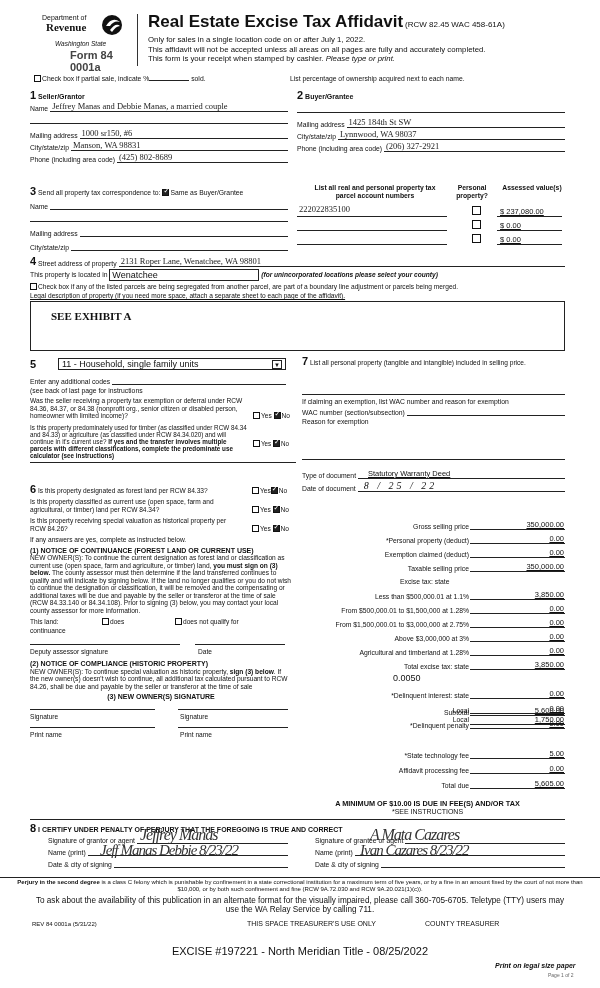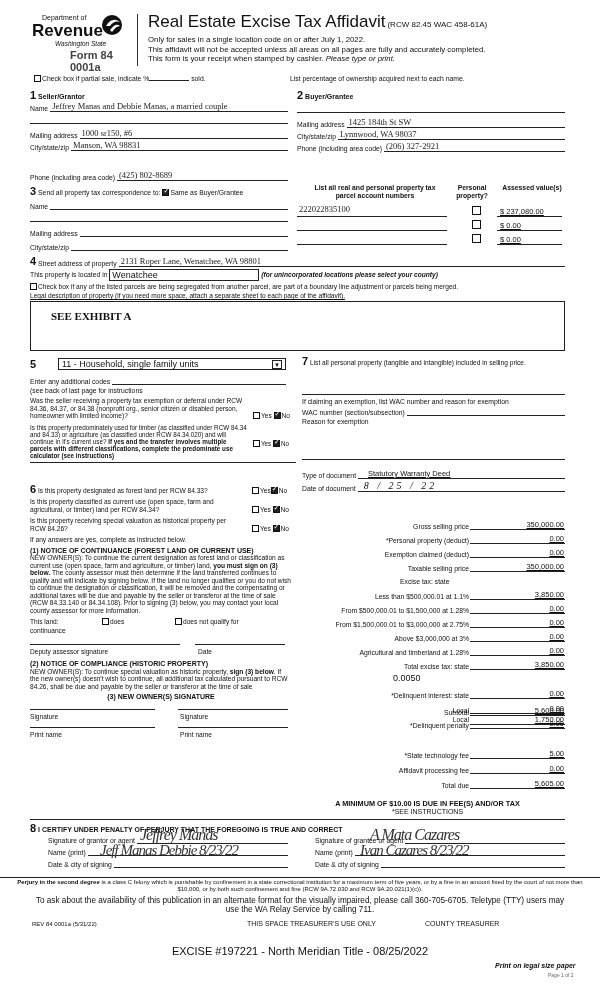--- a/index.html
+++ b/index.html
@@ -19,34 +19,34 @@
   .tax-row { position: absolute; left: 290px; width: 275px; display: flex; align-items: flex-end; height: 11px; }
   .tax-row .tl { flex: 1; text-align: right; font-size: 6.8px; padding-right: 1px; }
   .tax-row .tv { width: 95px; border-bottom: 0.8px solid #222; text-align: right; font-size: 7.5px; font-family: "Liberation Sans", sans-serif; text-decoration: underline; padding-right: 1px; }
   .sig { font-family: "Liberation Serif", serif; font-style: italic; color: #333; font-size: 16px; position: absolute; white-space: nowrap; letter-spacing: -1px; }
 </style>
 </head>
 <body>
 
 <div class="abs" style="left:30px;top:12px;width:100px;height:55px;">
   <div class="abs" style="left:12px;top:2px;font-size:7px;">Department of</div>
-  <div class="abs" style="left:2px;top:9px;font-family:Liberation Sans, sans-serif;font-weight:bold;font-size:17px;">Revenue</div>
+  <div class="abs" style="left:16px;top:9px;font-family:Liberation Serif, serif;font-weight:bold;font-size:11px;">Revenue</div>
   <div class="abs" style="left:68px;top:0px;width:26px;height:26px;">
     <svg width="26" height="26" viewBox="0 0 26 26">
         <circle cx="14" cy="13" r="10" fill="#111"></circle>
         <path d="M8 14 Q14 4 22 10 Q16 8 12 14 Z" fill="#fff"></path>
         <path d="M12 18 Q18 10 22 14 Q18 14 14 20 Z" fill="#fff"></path>
       </svg>
   </div>
   <div class="abs" style="left:25px;top:28px;font-style:italic;font-size:6.5px;">Washington State</div>
   <div class="abs" style="left:4px;top:37px;font-weight:bold;font-size:11px;color:#444;margin-left:36px;">Form 84 0001a</div>
 </div>
 <div class="abs" style="left:137px;top:14px;width:1px;height:52px;background:#333;"></div>
 <div class="abs" style="left:148px;top:12px;white-space:nowrap;">
-  <span style="font-size:17px;font-weight:normal;">Real Estate Excise Tax Affidavit</span>
+  <span style="font-size:17px;font-weight:bold;">Real Estate Excise Tax Affidavit</span>
   <span style="font-size:8px;">(RCW 82.45 WAC 458-61A)</span>
 </div>
 <div class="abs" style="left:148px;top:35px;font-size:7.8px;line-height:9.5px;white-space:nowrap;">
   <div>Only for sales in a single location code on or after July 1, 2022.</div>
   <div>This affidavit will not be accepted unless all areas on all pages are fully and accurately completed.</div>
   <div><span>This form is your receipt when stamped by cashier. </span><i>Please type or print.</i></div>
 </div>
 <div class="abs" style="left:34px;top:75px;white-space:nowrap;font-size:6.8px;">
   <span class="cb"></span><span>Check box if partial sale, indicate %</span><span style="display:inline-block;width:40px;border-bottom:0.8px solid #222;"></span> <span>sold.</span>
 </div>
@@ -66,21 +66,21 @@
       <div class="fillline">
         <span class="hand">1000 sr150, #6</span>
       </div>
     </div>
   <div class="row" style="margin-top:3px;">
       <span class="lbl">City/state/zip</span>
       <div class="fillline">
         <span class="hand">Manson, WA 98831</span>
       </div>
     </div>
-  <div class="row" style="margin-top:21px;">
+  <div class="row" style="margin-top:3px;">
       <span class="lbl">Phone (including area code)</span>
       <div class="fillline">
         <span class="hand">(425) 802-8689</span>
       </div>
     </div>
 </div>
 
 <div class="abs" style="left:297px;top:89px;width:268px;">
   <div><span class="secnum">2</span> <span class="bold" style="font-size:7px;">Buyer/Grantee</span></div>
   <div class="line" style="height:12px;"></div>

